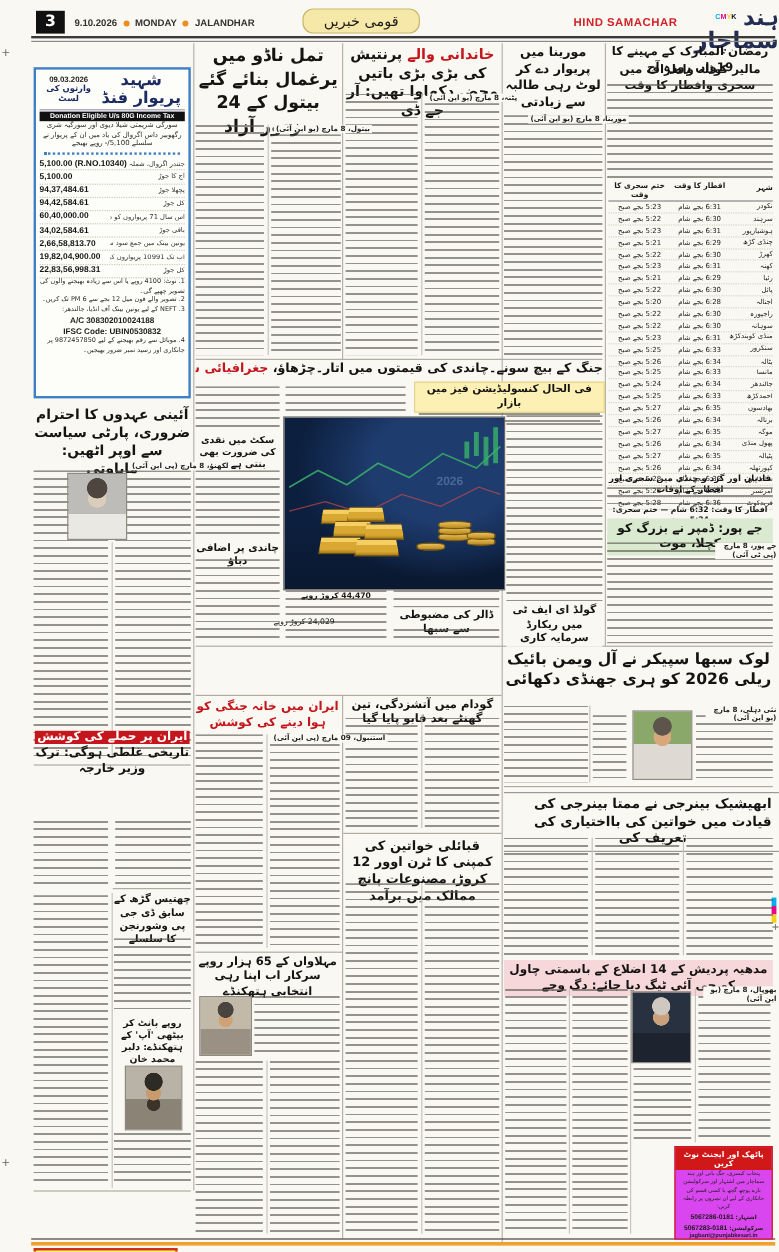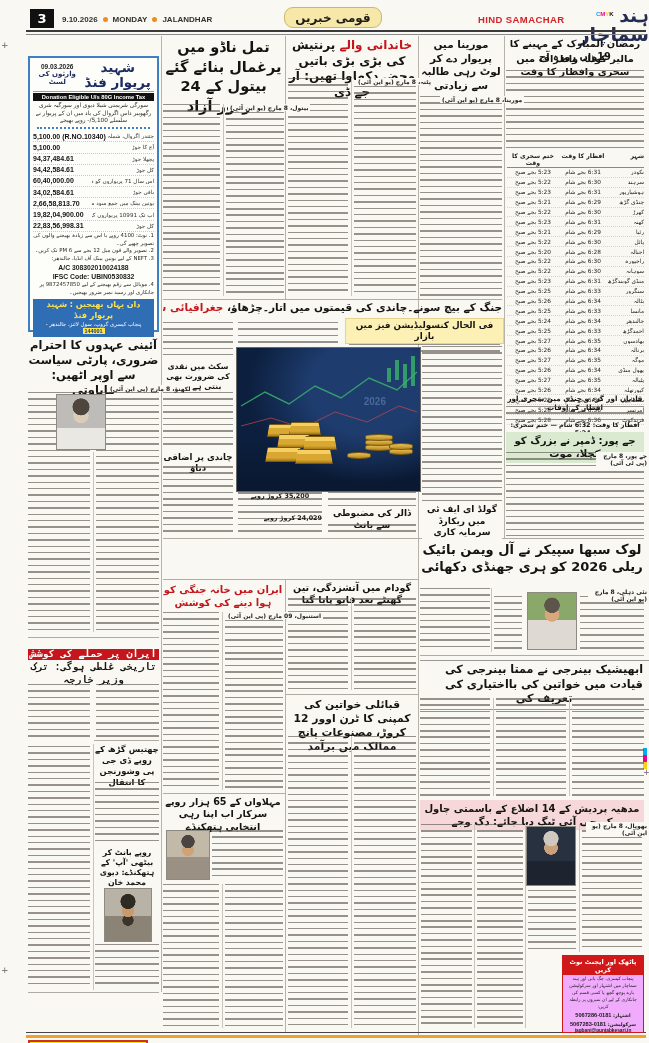--- a/index.html
+++ b/index.html
@@ -12,21 +12,21 @@
   
   .tl{background:repeating-linear-gradient(to bottom,#57534b 0px,#57534b 1.5px,rgba(0,0,0,0) 1.5px,rgba(0,0,0,0) 6.4px);opacity:.62;}
   .vr{position:absolute;width:1px;background:#b7b3aa;}
   .hr{position:absolute;height:1px;background:#b0aca3;}
   .dl{position:absolute;font-size:6px;font-weight:bold;background:#faf8f2;padding:0 2px;direction:rtl;color:#222;z-index:3;line-height:1.2;}
   .photo{position:absolute;border:1px solid #8d8a82;z-index:4;}
   
   .pagenum{background:#111;color:#fff;font-weight:bold;font-size:13px;display:flex;align-items:center;justify-content:center;}
   .dateline{font-family:"Liberation Sans",sans-serif;font-size:8px;font-weight:bold;color:#33312d;display:flex;align-items:center;gap:5px;}
   .odot{width:5px;height:5px;border-radius:50%;background:#f08c1e;display:inline-block;}
-  .badge{background:#f6e8a8;border:1px solid #c9b86a;border-radius:9px;font-size:12px;font-weight:bold;display:flex;align-items:center;justify-content:center;margin-left:32px;}
+  .badge{background:#f6e8a8;border:1px solid #c9b86a;border-radius:9px;font-size:12px;font-weight:normal;display:flex;align-items:center;justify-content:center;}
   .mast-en{color:#d2232a;font-family:"Liberation Sans",sans-serif;font-weight:bold;font-size:9.5px;letter-spacing:.4px;}
   .mast-ur{color:#232c52;font-weight:bold;font-size:19px;line-height:1;}
   .cmyk span{font-family:"Liberation Sans",sans-serif;font-size:6px;font-weight:bold;}
   
   .fund{border:2px solid #3f7fc4;background:#fdfdfa;box-sizing:border-box;padding:2px 3px;font-size:6px;}
   .fund .fb-top{display:flex;direction:rtl;align-items:center;border-bottom:1px solid #99b;padding-bottom:1px;}
   .fund .fb-title{font-size:13.5px;font-weight:bold;color:#1d2b63;width:60%;text-align:center;line-height:1.1;}
   .fund .fb-side{width:40%;text-align:center;}
   .fund .fb-date{font-size:6.5px;font-weight:bold;font-family:"Liberation Sans",sans-serif;color:#222;}
   .fund .fb-sub{font-size:7px;font-weight:bold;color:#1d2b63;}
@@ -53,21 +53,21 @@
   .pinkhl{background:#f6d7da;}
   .yellowbox{background:#fdf0b5;border:1px solid #e4d38a;}
   
   .zalim{background:#ffe81a;border:2.5px solid #d03022;box-sizing:border-box;}
   .zbrand{color:#d01818;font-weight:bold;font-size:13px;line-height:1.02;text-align:center;text-shadow:0.5px 0.5px 0 #8a0;}
   .zband{background:#161410;color:#ffe81a;font-size:4.6px;text-align:center;line-height:1.25;padding:1px 2px;border-radius:2px;}
   .zdeal{background:#fff;color:#111;font-family:"Liberation Sans",sans-serif;font-size:5.2px;font-weight:bold;text-align:center;line-height:1.3;}
   .zweb{font-family:"Liberation Sans",sans-serif;font-size:3.8px;color:#334;font-weight:bold;}
   .bottle{position:absolute;background:linear-gradient(180deg,#2a2618 0 18%,#141208 18%);border:1px solid #6b5a10;border-radius:2px;}
   .blabel{position:absolute;left:10%;right:10%;top:30%;bottom:22%;background:#ffe81a;border:0.5px solid #a88f00;color:#111;font-size:3px;font-weight:bold;text-align:center;display:flex;align-items:center;justify-content:center;}
-  .notead{border:1.5px solid #d01818;background:#f0abfc;box-sizing:border-box;}
+  .notead{border:1.5px solid #d01818;background:#d946ef;box-sizing:border-box;}
   .notead .nh{background:#d01818;color:#fff;font-size:6.5px;font-weight:bold;text-align:center;padding:1.5px 0;}
   .notead .nb{font-size:4.6px;line-height:1.5;text-align:center;padding:1px 2px;color:#222;}
   .notead .np{font-family:"Liberation Sans",sans-serif;font-size:5.6px;font-weight:bold;text-align:center;direction:rtl;line-height:1.5;}
   .notead .ne{font-family:"Liberation Sans",sans-serif;font-size:4.8px;font-weight:bold;text-align:center;}
   
   .goldimg{background:radial-gradient(ellipse at 72% 28%,#1e3c6e 0 32%,rgba(0,0,0,0) 65%),linear-gradient(180deg,#0c1f3e 0 62%,#0a1830);border:1px solid #666;overflow:hidden;}
   .gbar{position:absolute;background:linear-gradient(180deg,#f5cf62 0 30%,#d9a832 30% 75%,#a87818);border:0.5px solid #7a5a10;clip-path:polygon(8% 0,92% 0,100% 100%,0 100%);}
   .coin{position:absolute;height:4.5px;border-radius:50%/40%;background:linear-gradient(180deg,#e9c35a,#b9861e);border:0.5px solid #7a5a10;}
   .gyear{position:absolute;color:#51719f;font-family:"Liberation Sans",sans-serif;font-weight:bold;opacity:.85;}
 </style>
@@ -165,44 +165,40 @@
       </div>
     </div>
   <div>
       <div class="fnote ur">1. نوٹ: 4100 روپے یا اس سے زیادہ بھیجنے والوں کی تصویر چھپے گی۔</div>
       <div class="fnote ur">2. تصویر والے فون میل 12 بجے سے 6 PM تک کریں۔</div>
       <div class="fnote ur">3. NEFT کے لیے یونین بینک آف انڈیا، جالندھر:</div>
     </div>
   <div class="fb-ac">A/C 308302010024188</div>
   <div class="fb-ac">IFSC Code: UBIN0530832</div>
   <div class="fnote ur">4. موبائل سے رقم بھیجنے کے لیے 9872457850 پر جانکاری اور رسید نمبر ضرور بھیجیں۔</div>
-  <div class="fb-foot">
-    <div class="f1 ur">دان یہاں بھیجیں : شہید پریوار فنڈ</div>
-    <div class="f2 ur"><span>پنجاب کیسری گروپ، سول لائنز، جالندھر -</span> <span class="pin">144001</span></div>
-  </div>
 </div>
 
 <div class="abs hl ur" style="left:28px;top:338px;width:131px;font-size:11.5px;"><span>آئینی عہدوں کا احترام ضروری، پارٹی سیاست سے اوپر اٹھیں: مایاوتی</span></div>
 <div class="dl" style="left:108px;top:385px;">لکھنؤ، 8 مارچ (پی این آئی)</div>
 <div class="photo" style="left:56px;top:394px;width:48px;height:54px;background:radial-gradient(circle at 50% 22%,#4e463e 0 17%,rgba(0,0,0,0) 18%),radial-gradient(circle at 50% 38%,#dcccba 0 18%,rgba(0,0,0,0) 19%),linear-gradient(180deg,#bdbcb8 0 62%,#eae8e2 62%);"></div>
 <div class="abs tl" style="left:28px;top:392px;width:62px;height:240px;"></div>
 <div class="abs tl" style="left:96px;top:392px;width:63px;height:240px;"></div>
 <div class="vr" style="left:92.5px;top:452px;height:180px;background:#c8c5bd;"></div>
 
-<div class="abs hl ur" style="left:28px;top:648px;width:131px;font-size:10px;font-family:Liberation Mono, monospace;">
+<div class="abs hl ur" style="left:28px;top:608px;width:131px;font-size:10px;">
   <span style="background:#c4161c;color:#fff;padding:0 2px;">ایران پر حملے کی کوشش</span><span> تاریخی غلطی ہوگی: ترک وزیر خارجہ</span>
 </div>
 <div class="abs tl" style="left:28px;top:684px;width:62px;height:54px;"></div>
 <div class="abs tl" style="left:96px;top:684px;width:63px;height:54px;"></div>
 
 <div class="abs tl" style="left:28px;top:746px;width:62px;height:242px;"></div>
 <div class="vr" style="left:92.5px;top:744px;height:246px;background:#c8c5bd;"></div>
-<div class="abs hl ur" style="left:95px;top:744px;width:64px;font-size:8.4px;">چھتیس گڑھ کے روپے ڈی جی پی وشورنجن کا انتقال</div>
+<div class="abs hl ur" style="left:95px;top:744px;width:64px;font-size:8.4px;">چھتیس گڑھ کے سابق ڈی جی پی وشورنجن کا سلسلے</div>
 <div class="abs tl" style="left:95px;top:782px;width:64px;height:62px;"></div>
-<div class="abs hl ur" style="left:95px;top:848px;width:64px;font-size:7.8px;">روپے بانٹ کر بیٹھی 'آپ' کے ہتھکنڈے: دیوی محمد خان</div>
+<div class="abs hl ur" style="left:95px;top:848px;width:64px;font-size:7.8px;">روپے بانٹ کر بیٹھی 'آپ' کے ہتھکنڈے: دلبر محمد خان</div>
 <div class="photo" style="left:104px;top:888px;width:46px;height:52px;background:radial-gradient(circle at 50% 24%,#2e2a24 0 16%,rgba(0,0,0,0) 17%),radial-gradient(circle at 50% 42%,#c79b6e 0 16%,rgba(0,0,0,0) 17%),radial-gradient(circle at 50% 60%,#3c342a 0 14%,rgba(0,0,0,0) 15%),linear-gradient(180deg,#b9b2a6 0 52%,#8a8376 52%);"></div>
 <div class="abs tl" style="left:95px;top:944px;width:64px;height:44px;"></div>
 
 <div class="abs zalim" style="left:28px;top:1040px;width:120px;height:46px;">
   <svg class="abs" style="left:2px;top:3px;" width="20" height="32" viewBox="0 0 20 32">
     <path d="M10 2 C3 6 16 10 9 14 C2 18 16 21 9 25 C4 28 12 31 10 31" stroke="#1c7a2a" stroke-width="3" fill="none" stroke-linecap="round"></path>
   </svg>
   <div class="abs zbrand" style="left:23px;top:3px;width:62px;">जालिम लोशन</div>
   <div class="abs zweb" style="right:3px;top:1px;">www.zalimlotion.in</div>
   <div class="abs zband ur" style="left:4px;top:29px;width:84px;"><span>داد، کھاج، کھجلی اور</span><br><span>ایگزیما کیلئے مددگار</span></div>
@@ -268,24 +264,24 @@
   <div class="coin" style="left:128px;top:96px;width:26px;"></div>
   <div class="coin" style="left:128px;top:91px;width:26px;"></div>
   <div class="coin" style="left:128px;top:86px;width:26px;"></div>
   <div class="coin" style="left:152px;top:100px;width:22px;"></div>
   <div class="coin" style="left:152px;top:95px;width:22px;"></div>
   <div class="coin" style="left:110px;top:104px;width:22px;"></div>
 </div>
 
 <div class="abs tl" style="left:422px;top:346px;width:80px;height:156px;"></div>
 <div class="abs hl ur" style="left:422px;top:504px;width:80px;font-size:9px;background:#faf8f2;">گولڈ ای ایف ٹی میں ریکارڈ سرمایہ کاری</div>
-<div class="abs ur" style="left:238px;top:492px;width:84px;font-size:6.4px;font-weight:bold;text-align:center;z-index:3;">35,200 کروڑ روپے</div>
-<div class="abs ur" style="left:238px;top:514px;width:84px;font-size:6.4px;font-weight:bold;text-align:right;z-index:3;">24,029 کروڑ روپے</div>
+<div class="abs ur" style="left:238px;top:492px;width:84px;font-size:6.4px;font-weight:bold;text-align:center;z-index:3;">44,470 کروڑ روپے</div>
+<div class="abs ur" style="left:228px;top:514px;width:84px;font-size:6.4px;font-weight:normal;text-align:left;z-index:3;">24,029 کروڑ روپے</div>
 <div class="abs tl" style="left:238px;top:492px;width:84px;height:44px;"></div>
-<div class="abs hl ur" style="left:328px;top:508px;width:88px;font-size:9px;background:#faf8f2;">ڈالر کی مضبوطی سے بانٹ</div>
+<div class="abs hl ur" style="left:328px;top:508px;width:88px;font-size:9px;background:#faf8f2;">ڈالر کی مضبوطی سے سبھا</div>
 <div class="abs tl" style="left:328px;top:492px;width:88px;height:14px;"></div>
 <div class="abs tl" style="left:328px;top:524px;width:88px;height:12px;"></div>
 
 <div class="abs hl ur" style="left:506px;top:38px;width:138px;font-size:9.8px;">رمضان المبارک کے مہینے کا 19واں روزہ آج</div>
 <div class="abs hl ur" style="left:506px;top:53px;width:138px;font-size:9.8px;">مالیر کوٹلہ واطراف میں سحری وافطار کا وقت</div>
 <div class="abs tl" style="left:506px;top:70px;width:138px;height:80px;"></div>
 <div class="abs itab" style="left:507px;top:152px;width:137px;">
   <div class="ihead">
     <span class="c-city">شہر</span>
     <span class="c-if">افطار کا وقت</span>

